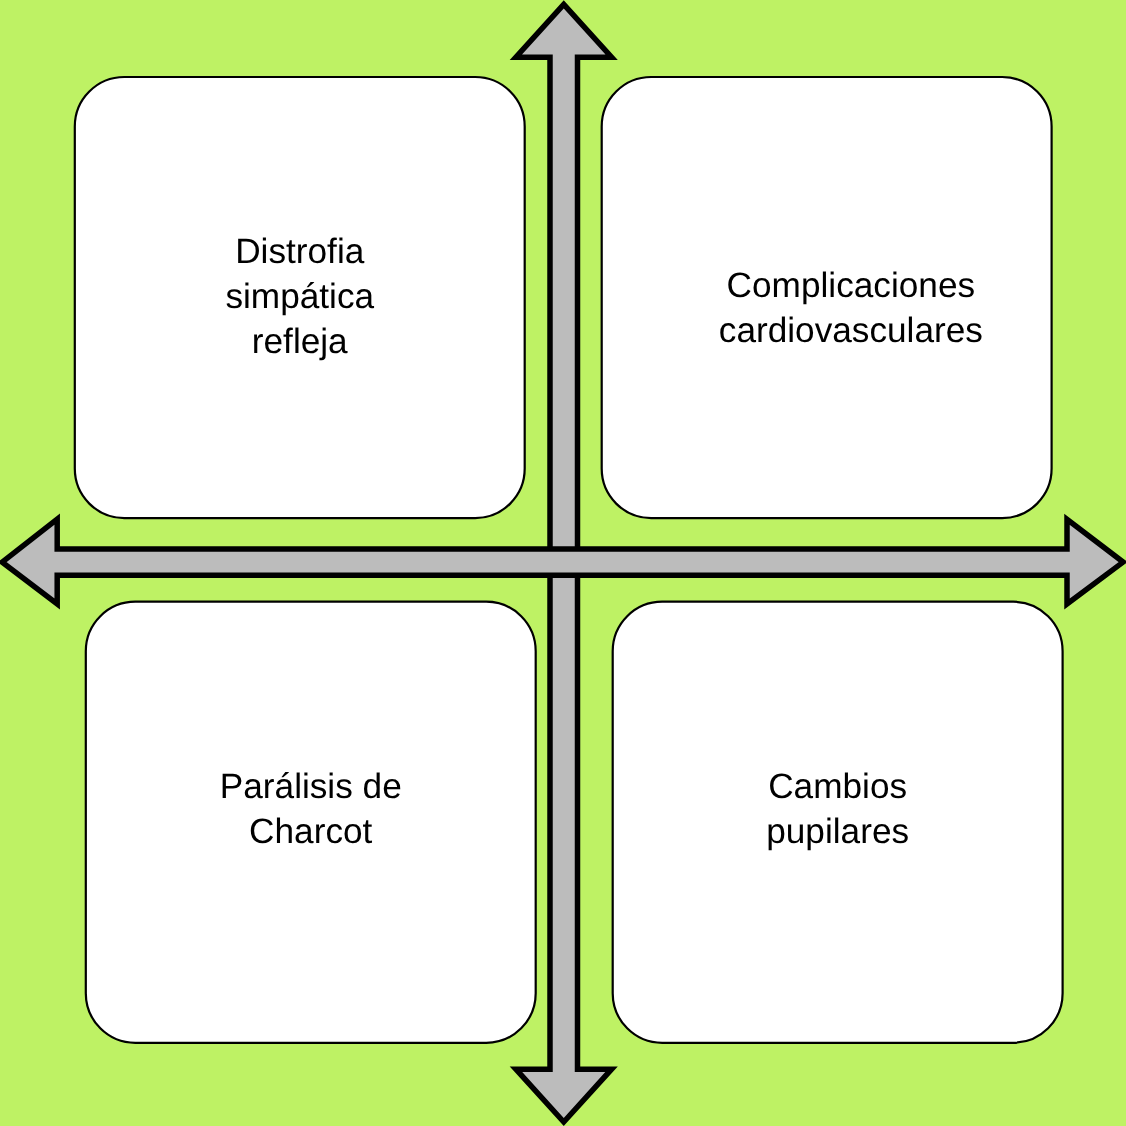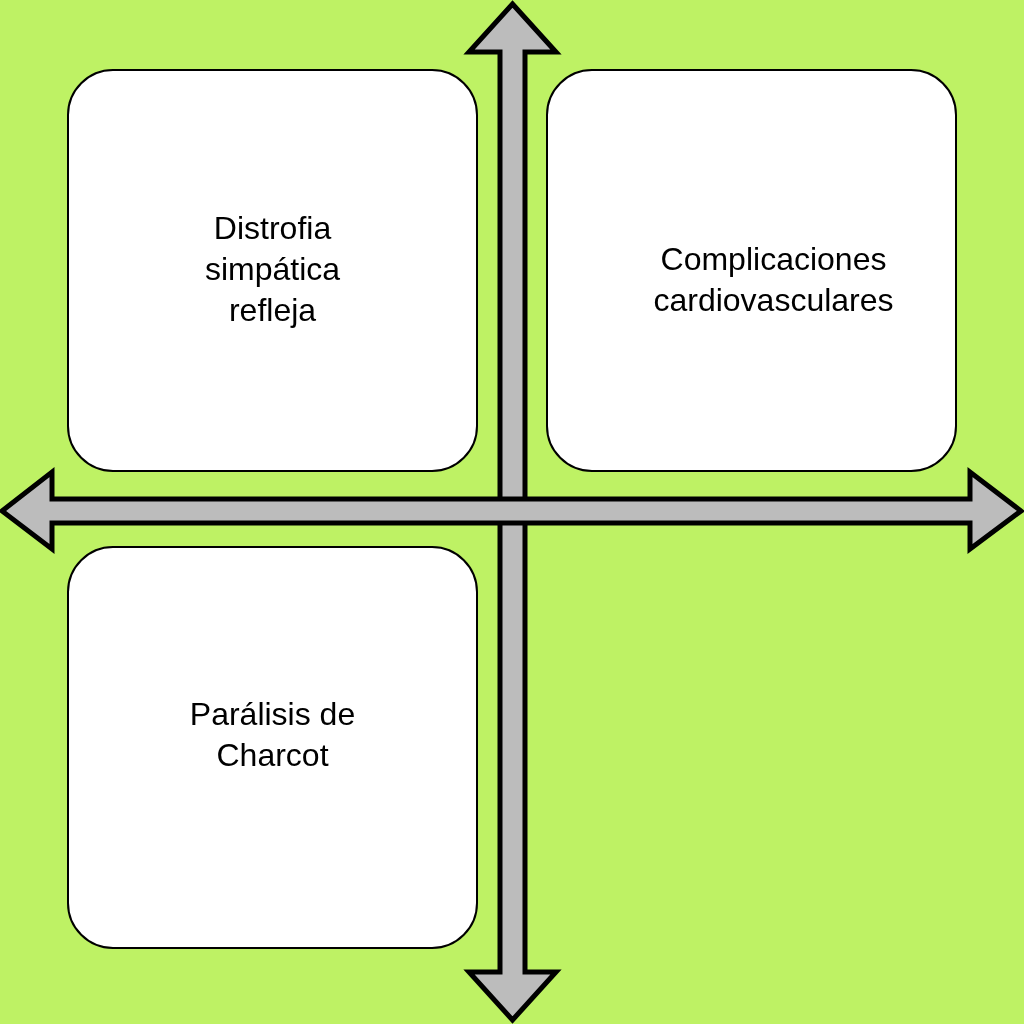--- a/index.html
+++ b/index.html
@@ -39,20 +39,21 @@
   }
   .quad-box.top {
     width: 411px;
     height: 403px;
     align-items: center;
   }
   .quad-box.bottom {
     width: 411px;
     height: 403px;
     align-items: flex-start;
+    margin-left: 10px;
   }
 
   #box-top-left    { left: 67px;  top: 69px;  }
   #box-top-right   { left: 546px; top: 69px; padding-left: 44px;  }
   #box-bottom-left { left: 67px;  top: 546px; }
   #box-bottom-right{ left: 546px; top: 546px; }
 
   .box-label {
     text-align: center;
     font-size: 32px;
@@ -110,14 +111,18 @@
   <div class="quad-box top" id="box-top-right">
     <span class="box-label">Complicaciones
 cardiovasculares</span>
   </div>
 
   <div class="quad-box bottom" id="box-bottom-left">
     <span class="box-label">Parálisis de
 Charcot</span>
   </div>
 
+  <div class="quad-box bottom" id="box-bottom-right">
+    <span class="box-label">Cambios
+pupilares</span>
+  </div>
 
 </div>
 
 </body></html>

